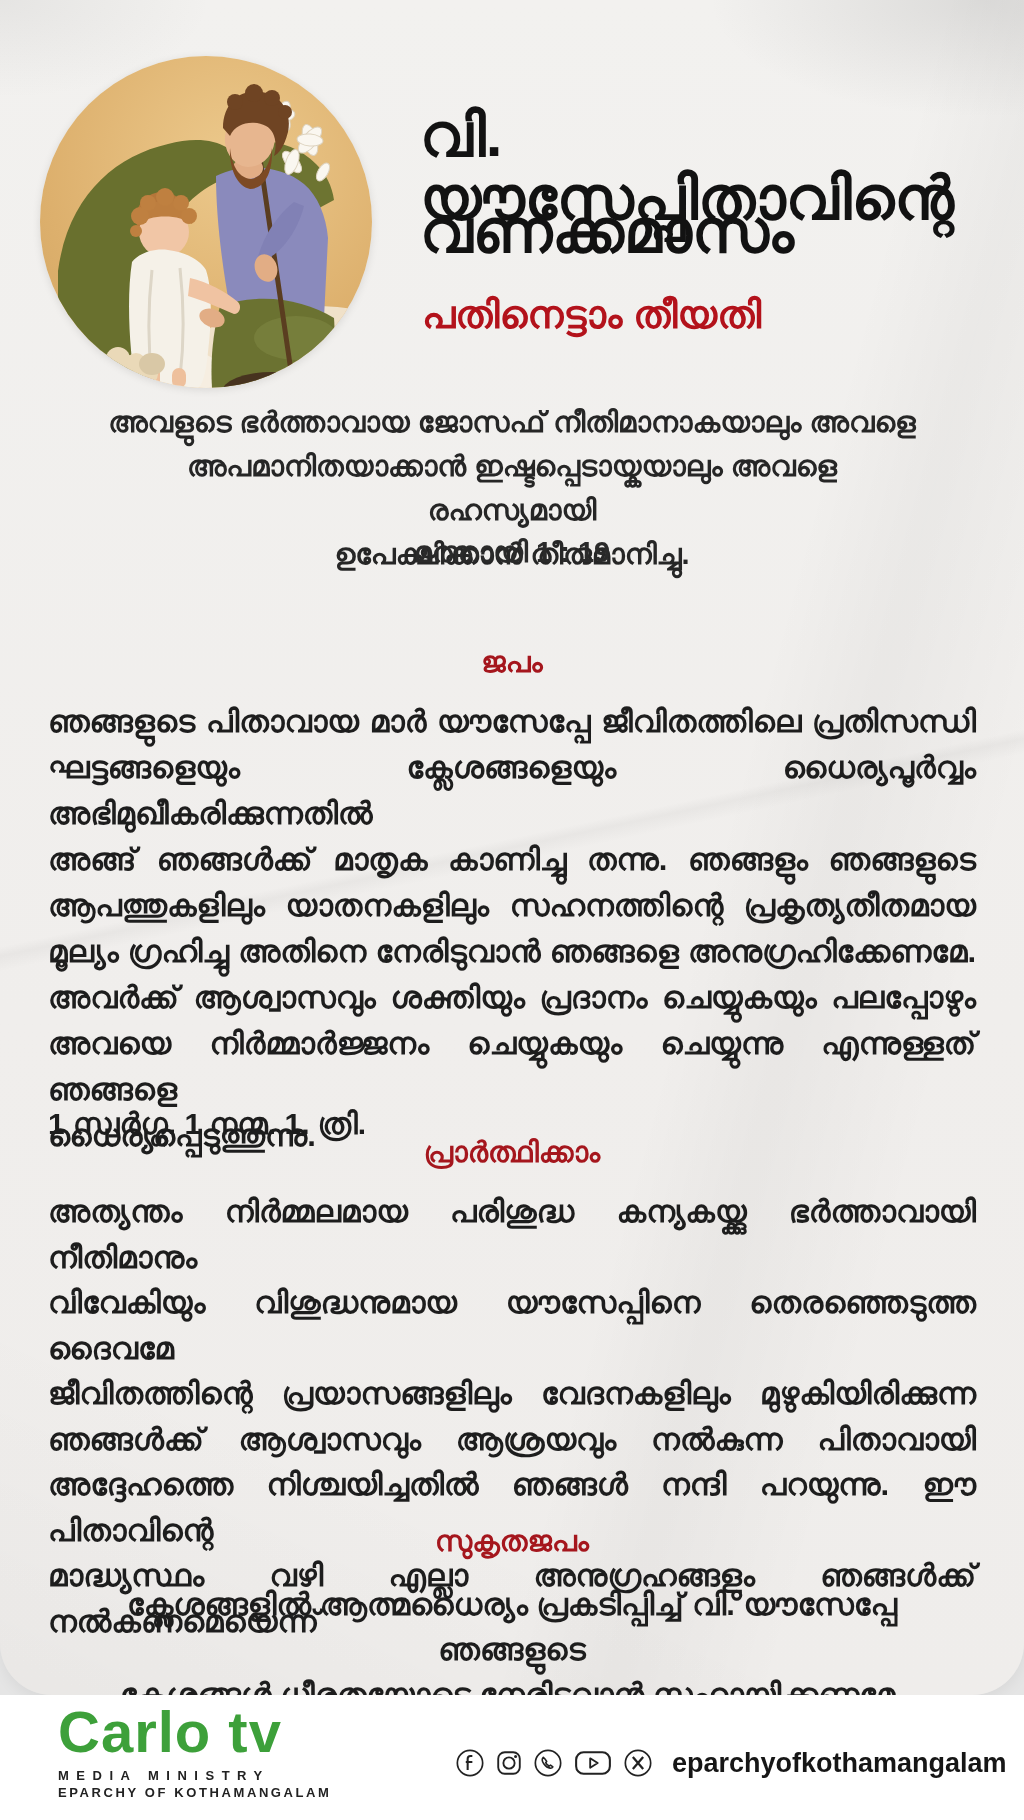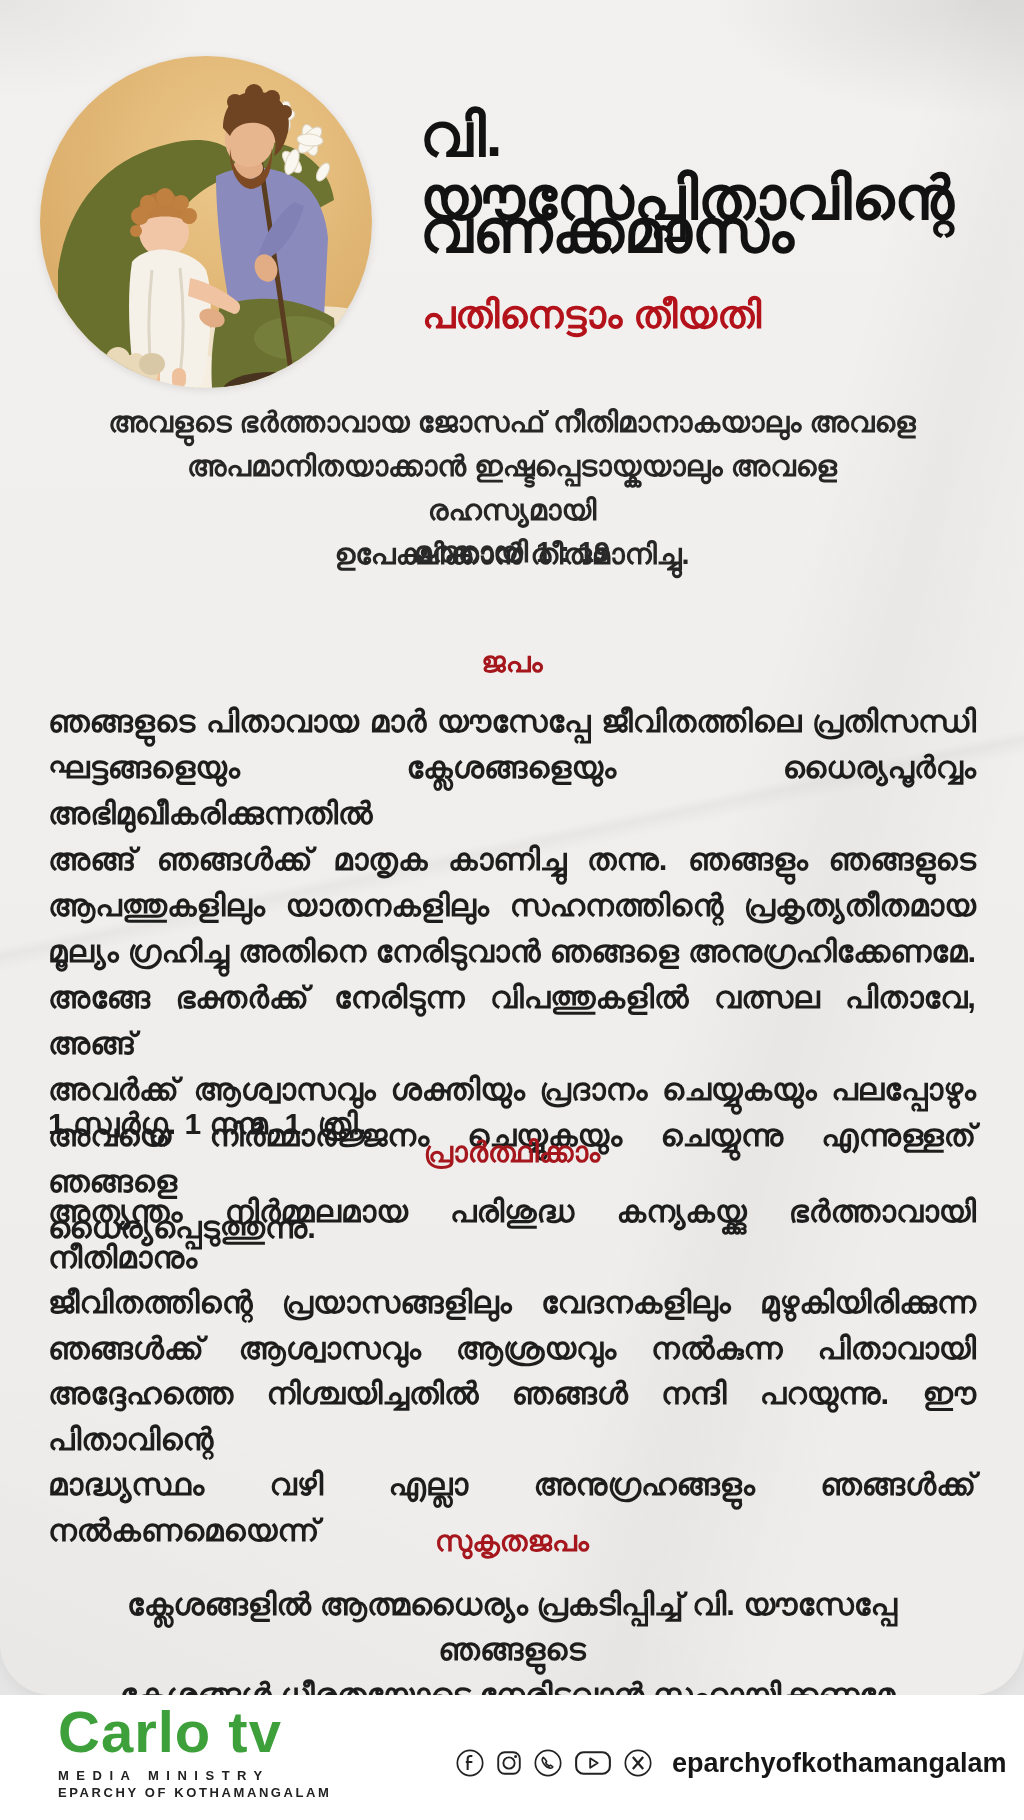--- a/index.html
+++ b/index.html
@@ -201,30 +201,30 @@
     </div>
   <div class="verse-ref">മത്തായി 1 : 19</div>
 
   <div class="sec-heading h-japam">ജപം</div>
   <div class="body-block japam-body lines-just">
       <div class="jline">ഞങ്ങളുടെ പിതാവായ മാർ യൗസേപ്പേ ജീവിതത്തിലെ പ്രതിസന്ധി</div>
       <div class="jline">ഘട്ടങ്ങളെയും ക്ലേശങ്ങളെയും ധൈര്യപൂർവ്വം അഭിമുഖീകരിക്കുന്നതിൽ</div>
       <div class="jline">അങ്ങ് ഞങ്ങൾക്ക് മാതൃക കാണിച്ചു തന്നു. ഞങ്ങളും ഞങ്ങളുടെ</div>
       <div class="jline">ആപത്തുകളിലും യാതനകളിലും സഹനത്തിന്റെ പ്രകൃത്യതീതമായ</div>
       <div class="jline">മൂല്യം ഗ്രഹിച്ചു അതിനെ നേരിടുവാൻ ഞങ്ങളെ അനുഗ്രഹിക്കേണമേ.</div>
-      <div class="jline">അങ്ങേ ഭക്തർക്ക് നേരിടുന്ന വിപത്തുകളിൽ വത്സല പിതാവേ, അങ്ങ്</div>
       <div class="jline">അവർക്ക് ആശ്വാസവും ശക്തിയും പ്രദാനം ചെയ്യുകയും പലപ്പോഴും</div>
       <div class="jline">അവയെ നിർമ്മാർജ്ജനം ചെയ്യുകയും ചെയ്യുന്നു എന്നുള്ളത് ഞങ്ങളെ</div>
       <div class="jline">ധൈര്യപ്പെടുത്തുന്നു.</div>
     </div>
   <div class="counts">1 സ്വർഗ്ഗ. 1 നന്മ. 1. ത്രി.</div>
 
   <div class="sec-heading h-prayer">പ്രാർത്ഥിക്കാം</div>
   <div class="body-block prayer-body lines-just">
       <div class="jline">അത്യന്തം നിർമ്മലമായ പരിശുദ്ധ കന്യകയ്ക്കു ഭർത്താവായി നീതിമാനും</div>
+      <div class="jline">വിവേകിയും വിശുദ്ധനുമായ യൗസേപ്പിനെ തെരഞ്ഞെടുത്ത ദൈവമേ</div>
       <div class="jline">ജീവിതത്തിന്റെ പ്രയാസങ്ങളിലും വേദനകളിലും മുഴുകിയിരിക്കുന്ന</div>
       <div class="jline">ഞങ്ങൾക്ക് ആശ്വാസവും ആശ്രയവും നൽകുന്ന പിതാവായി</div>
       <div class="jline">അദ്ദേഹത്തെ നിശ്ചയിച്ചതിൽ ഞങ്ങൾ നന്ദി പറയുന്നു. ഈ പിതാവിന്റെ</div>
       <div class="jline">മാദ്ധ്യസ്ഥം വഴി എല്ലാ അനുഗ്രഹങ്ങളും ഞങ്ങൾക്ക് നൽകണമെയെന്ന്</div>
     </div>
 
   <div class="sec-heading h-sukritha">സുകൃതജപം</div>
   <div class="sukritha-body lines-center">
       <div class="jline">ക്ലേശങ്ങളിൽ ആത്മധൈര്യം പ്രകടിപ്പിച്ച് വി. യൗസേപ്പേ ഞങ്ങളുടെ</div>
       <div class="jline">ക്ലേശങ്ങൾ ധീരതയോടെ നേരിടുവാൻ സഹായിക്കണമേ.</div>

